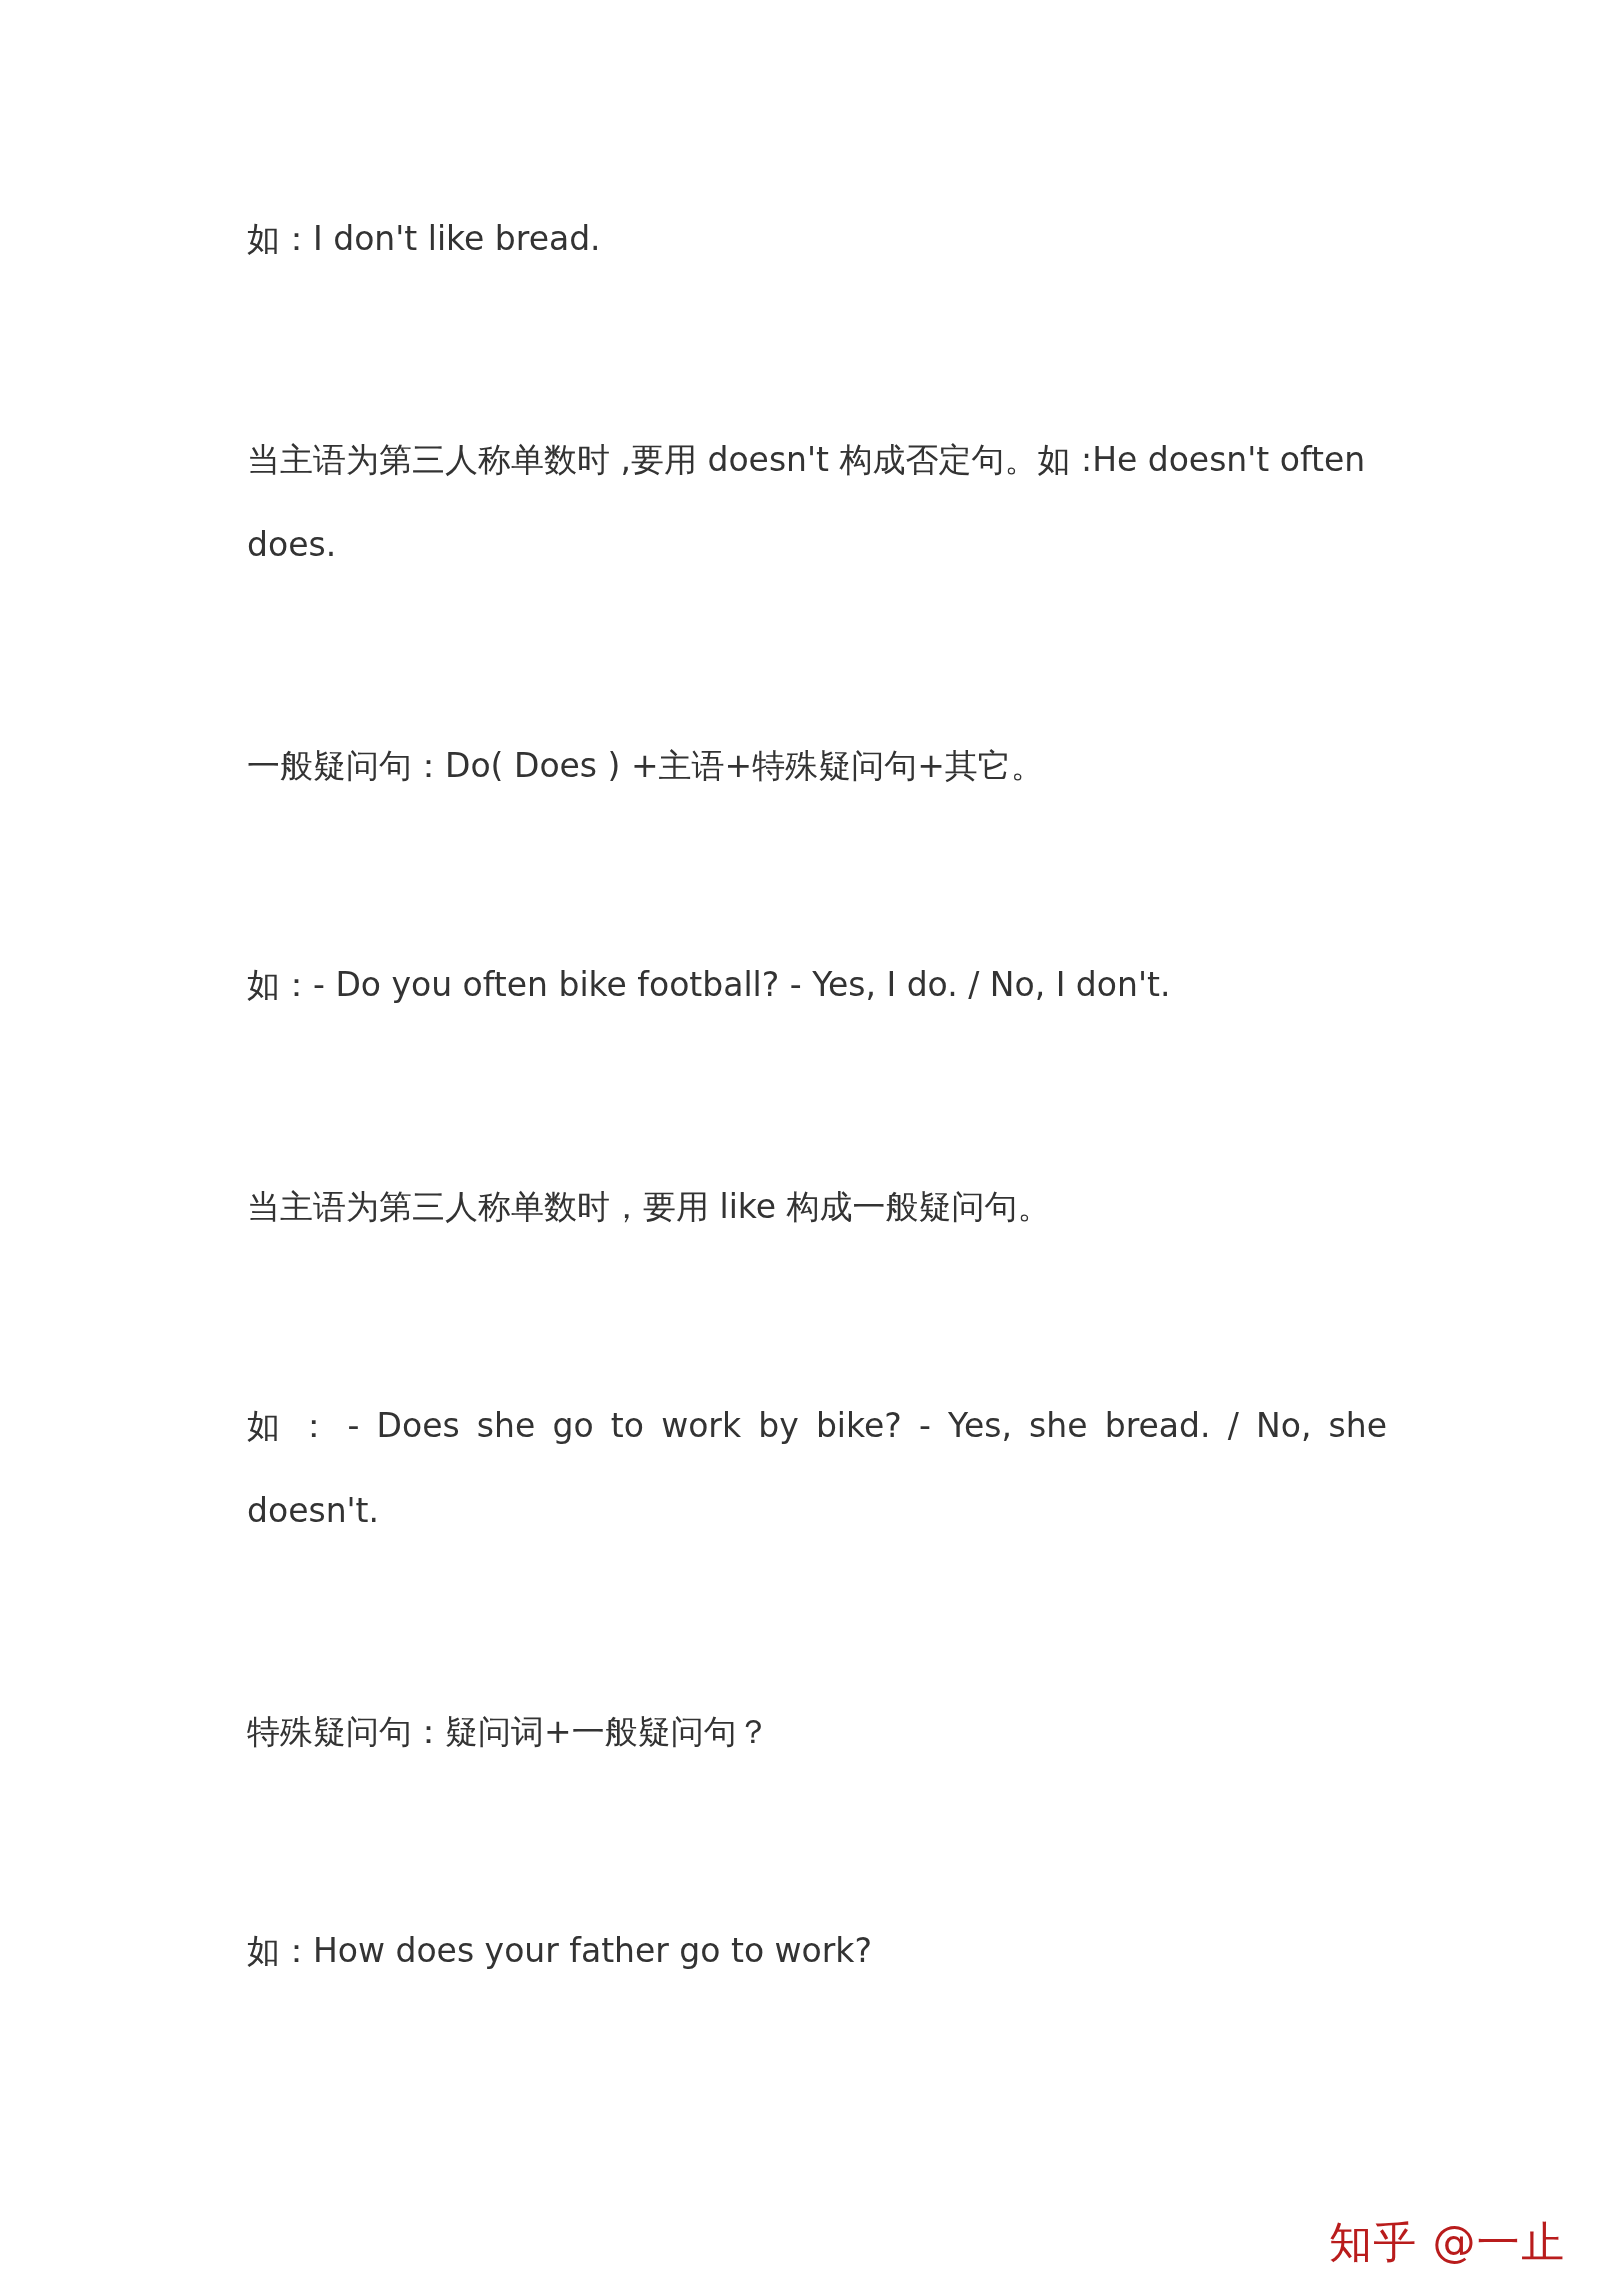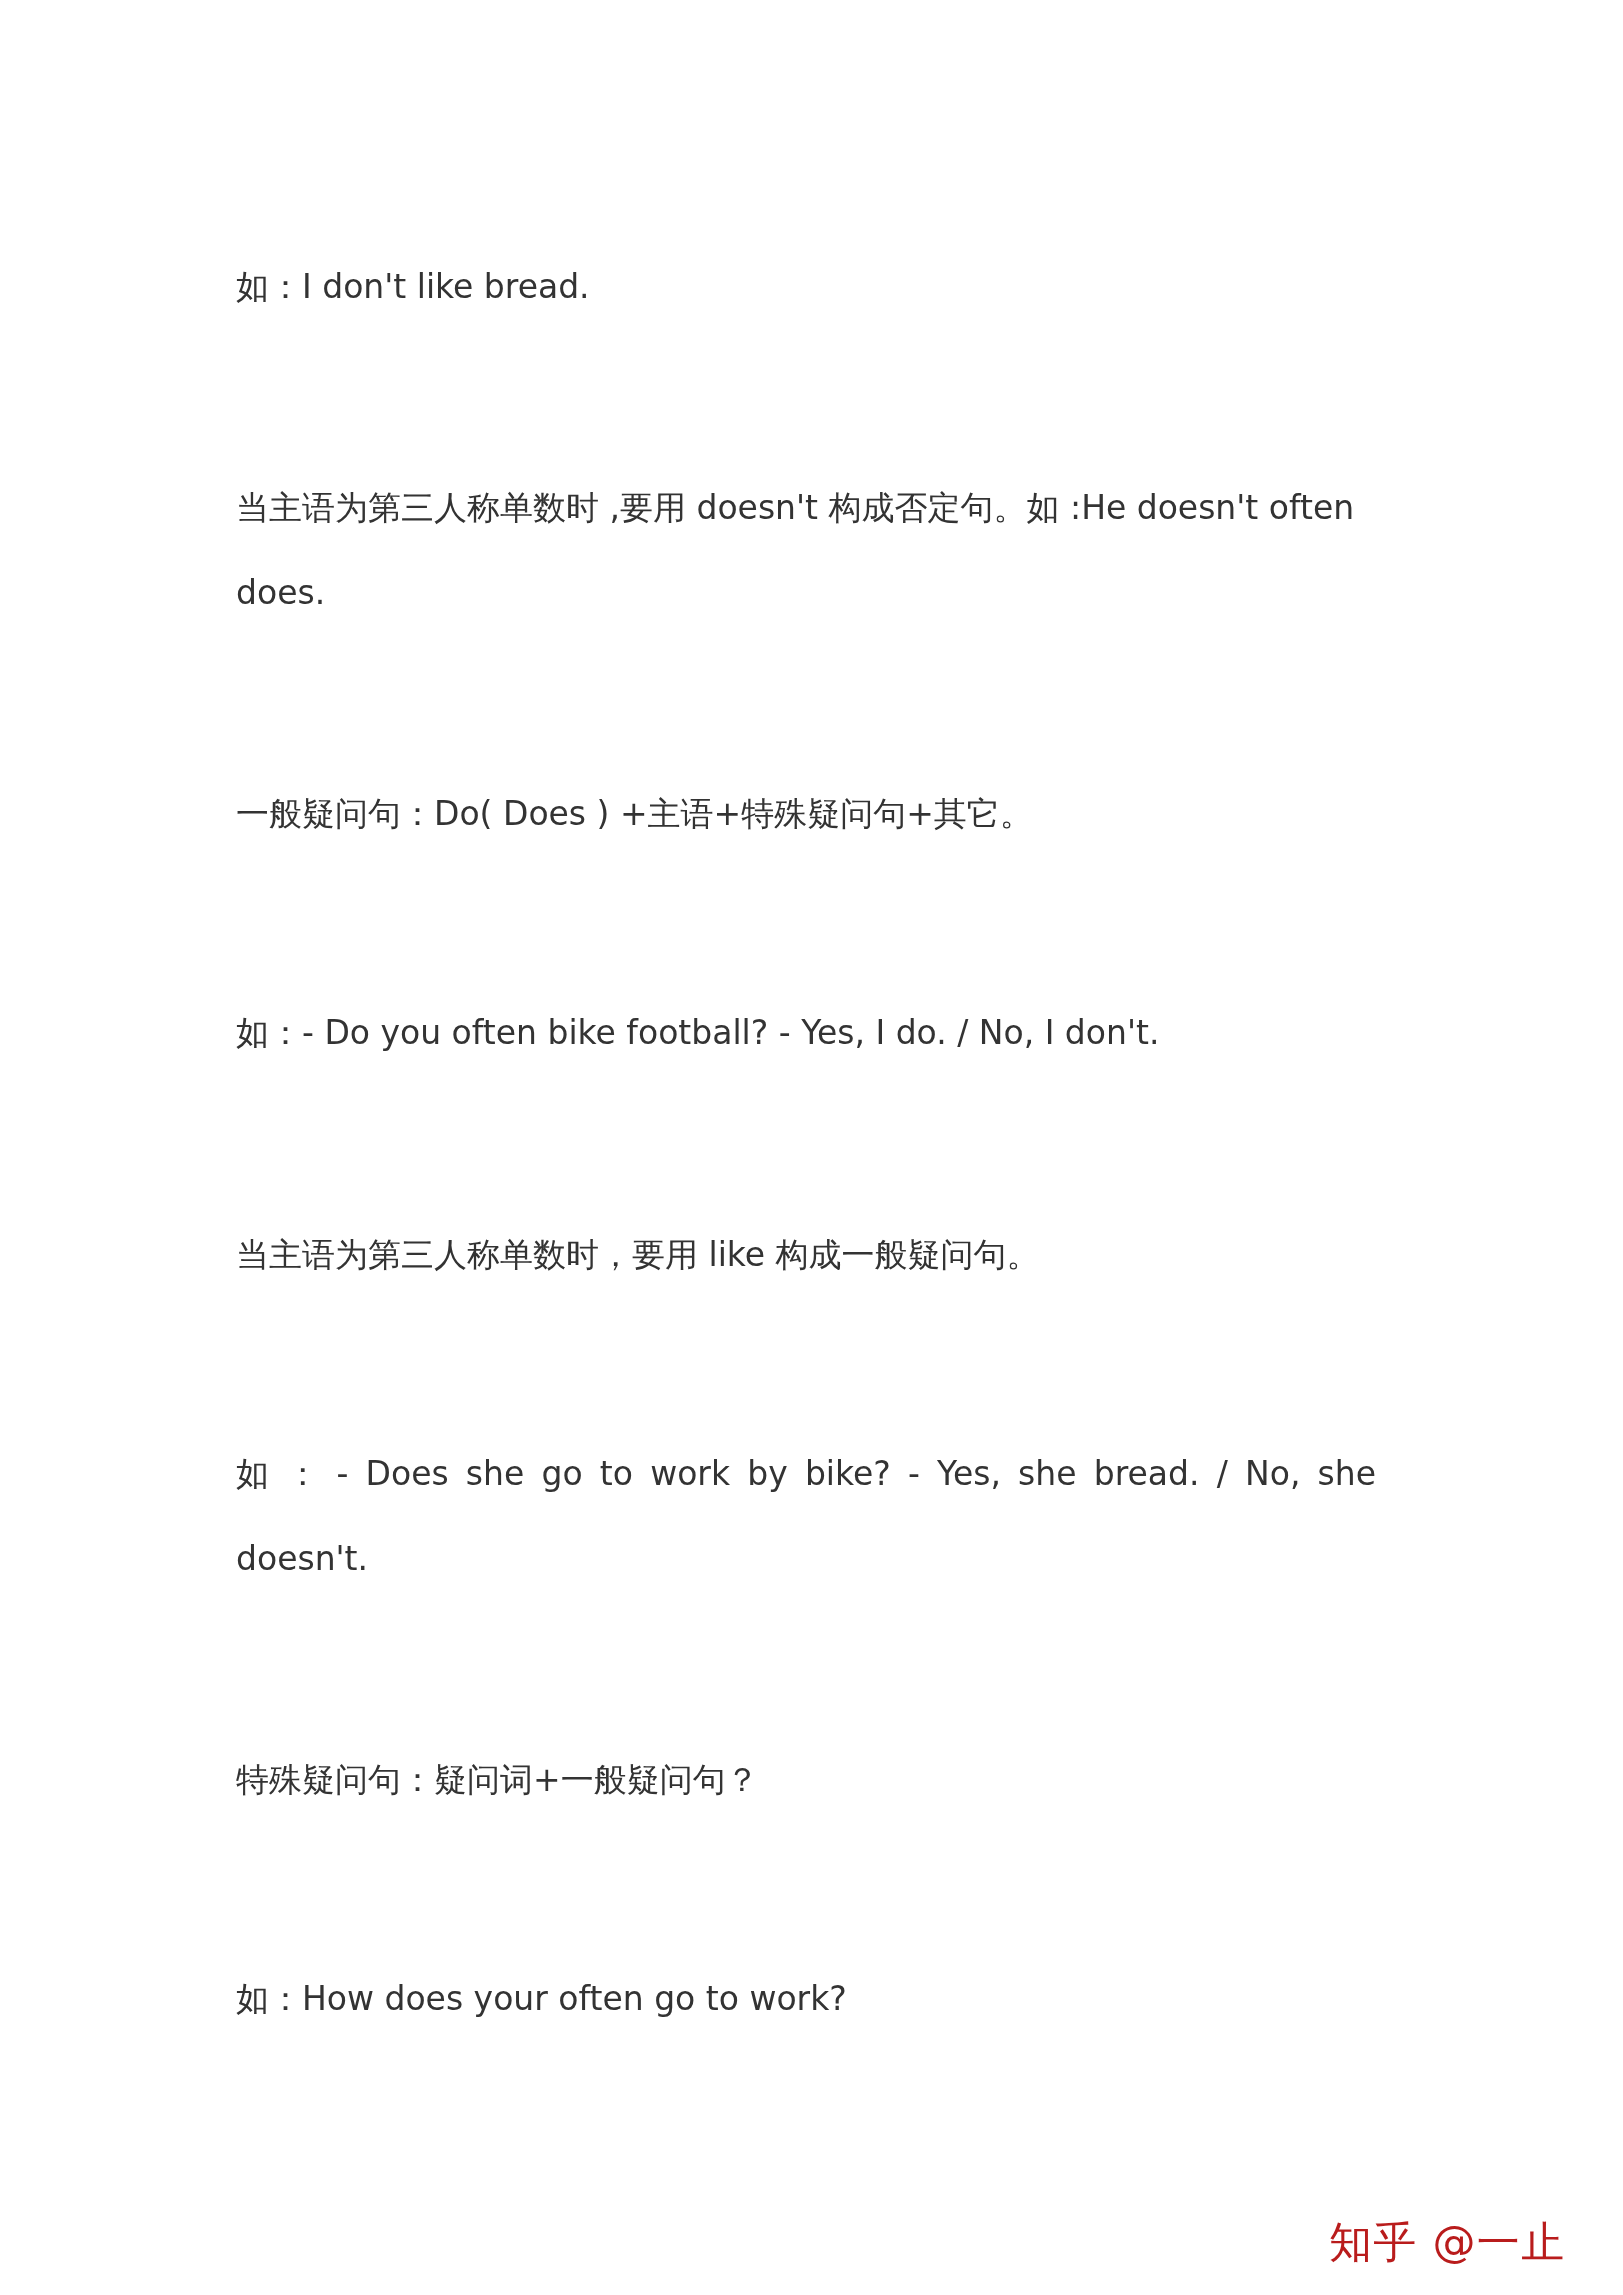--- a/index.html
+++ b/index.html
@@ -1,18 +1,18 @@
 <!DOCTYPE html>
 <html style="font-size:10.5px"><head>
   <meta charset="utf-8">
   <style>
     html, body { margin: 0; padding: 0; background: #ffffff; }
     body { width: 1623px; height: 2295px; position: relative; overflow: hidden;
       font-family: "DejaVu Sans", "Liberation Sans", sans-serif; color: #333333; }
-    .line { position: absolute; left: 236px; font-size: 33px; line-height: 39px; white-space: pre; margin-top: 48px; }
+    .line { position: absolute; left: 247px; font-size: 33px; line-height: 39px; white-space: pre; }
     .justified { width: 1140px; display: flex; justify-content: space-between; }
     .justified span { display: inline-block; }
     .watermark { position: absolute; left: 1329px; top: 2214px; font-size: 43px; color: #b91c1c;
       font-family: "DejaVu Sans", sans-serif; letter-spacing: 1.3px; white-space: pre; }
   </style>
 </head>
 <body>
 
 <div>
   <div class="line" style="top:219px">如：I don't like bread.</div>
@@ -42,17 +42,17 @@
     <span>she</span>
     <span>bread.</span>
     <span>/</span>
     <span>No,</span>
     <span>she</span>
   </div>
   <div class="line" style="top:1491px">doesn't.</div>
 
   <div class="line" style="top:1712px">特殊疑问句：疑问词+一般疑问句？</div>
 
-  <div class="line" style="top:1931px">如：How does your often go to work?</div>
+  <div class="line" style="top:1931px">如：How does your father go to work?</div>
 </div>
 
 <div class="watermark">知乎 @一止</div>
 
 
 </body></html>

